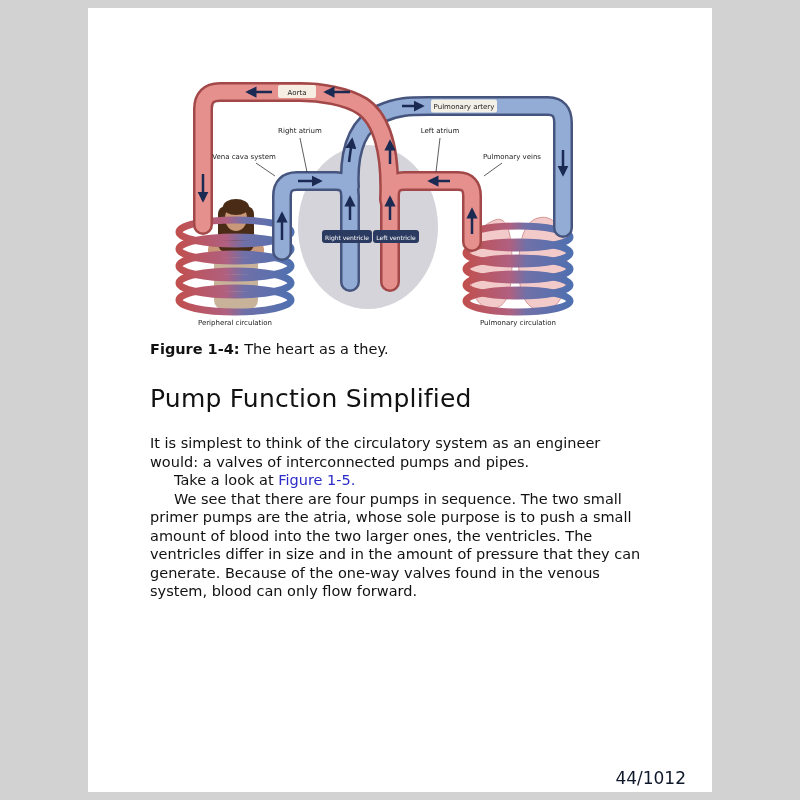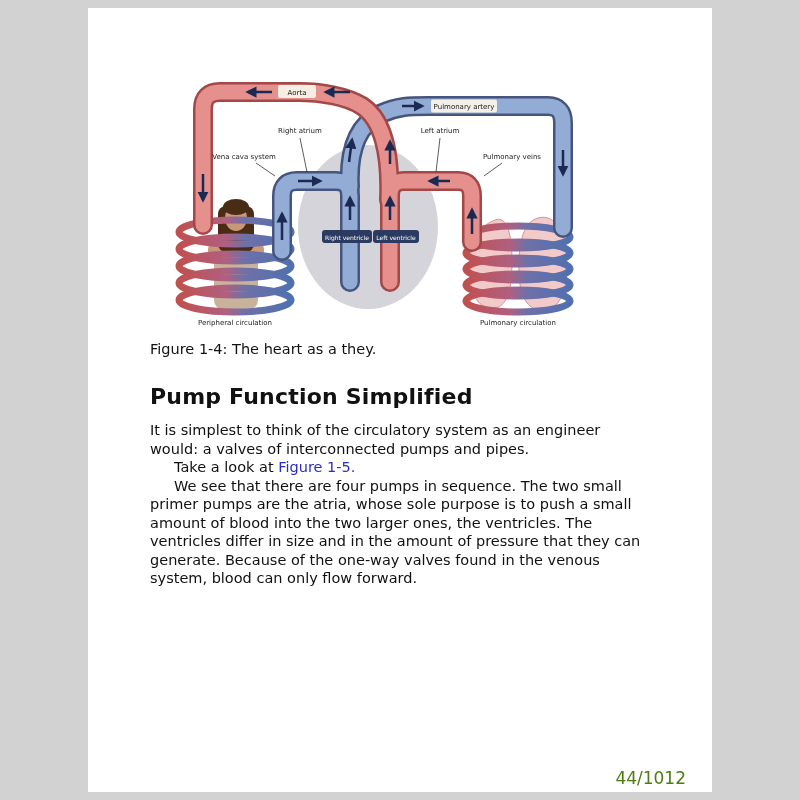--- a/index.html
+++ b/index.html
@@ -19,39 +19,39 @@
   .content{padding:0 62px;}
   .figure-image{
     width:460px;height:270px;
     margin:54px 0 0 0;
   }
   .figure-caption{
     margin-top:8px;
     font-size:14.5px;
     line-height:18px;
   }
-  .figure-caption b{font-weight:normal;text-align:center;}
+  .figure-caption b{font-weight:bold;text-align:center;}
   h1.article-heading{
-    font-size:22px;
-    font-weight:bold;
-    margin:26px 0 12px 0;
+    font-size:25px;
+    font-weight:normal;
+    margin:26px 0 21px 0;
     letter-spacing:.2px;
   }
   p.body-text{
     margin:0;
     font-size:14.5px;
     line-height:18.5px;
   }
   p.indent{text-indent:24px;}
   a.fig-link{color:#2b2bc8;text-decoration:none;cursor:pointer;}
   .page-indicator{
     position:absolute;
     right:26px;bottom:4px;
     font-size:17px;
-    color:#4d7c0f;
+    color:#0f172a;
   }
   svg text{font-family:"DejaVu Sans",sans-serif;}
 </style>
 </head>
 <body>
 
 <div class="page">
   <div class="content">
 
     <div class="figure-image">

